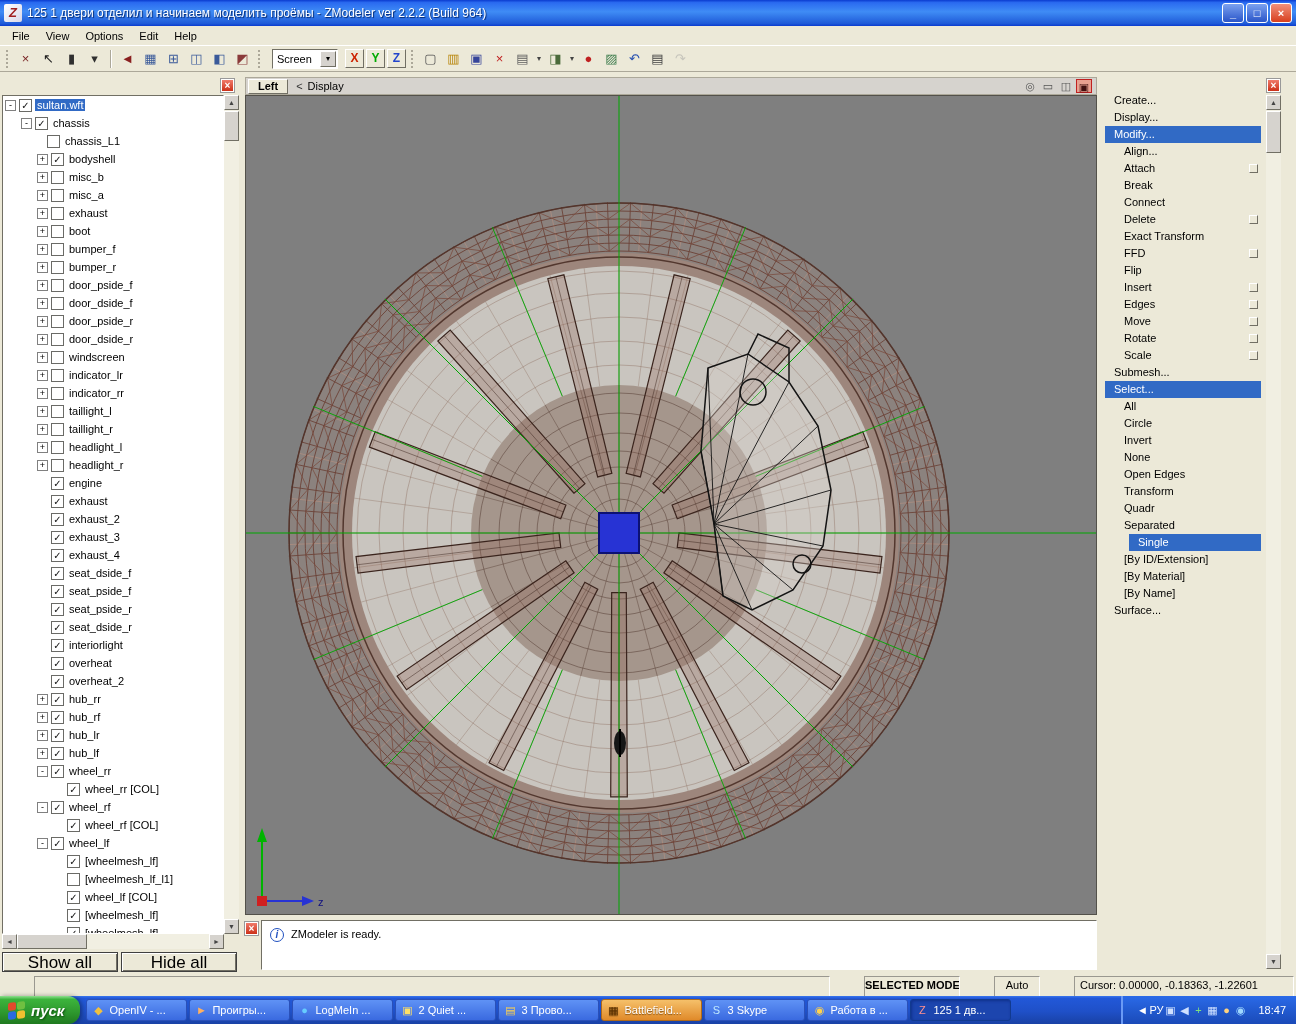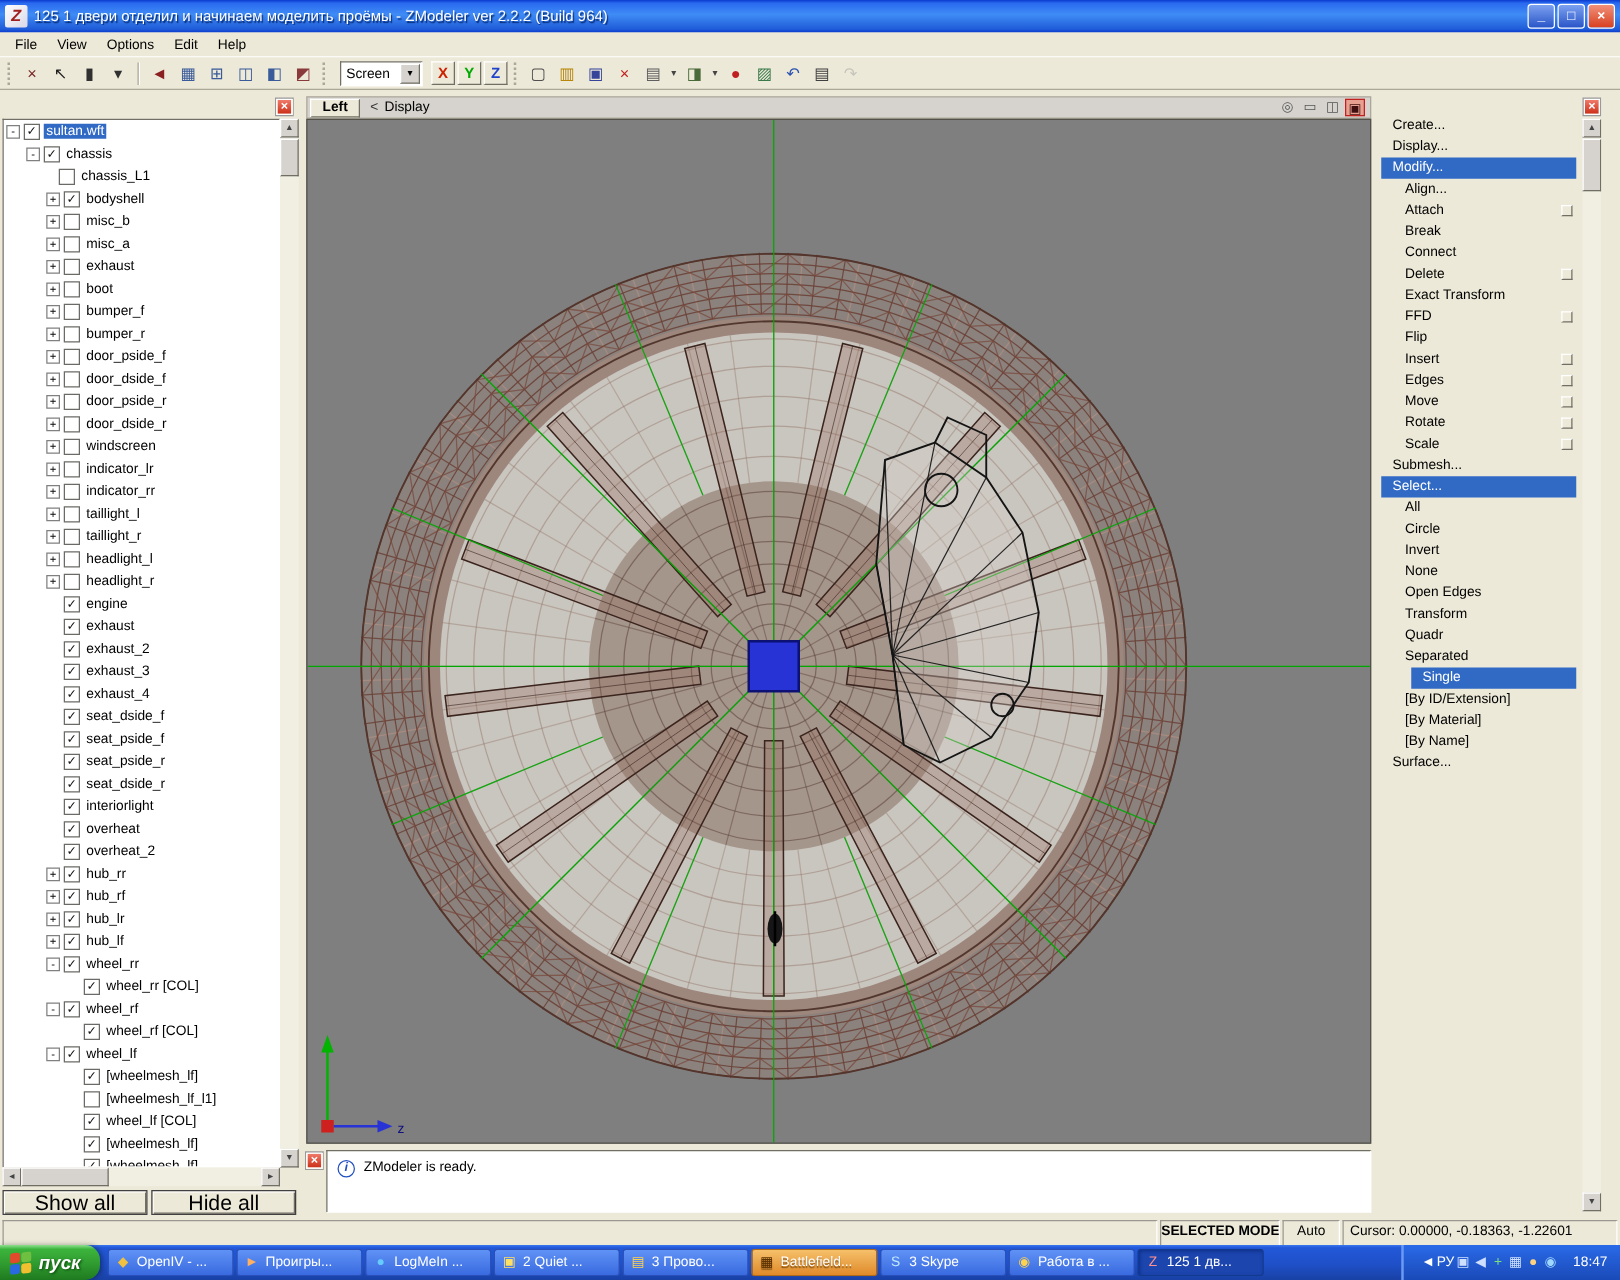--- a/index.html
+++ b/index.html
@@ -89,21 +89,21 @@
   .p-row.selected{background:#316ac5;color:#fff;margin:0 5px 0 3px;padding-left:9px;}
   .p-row.sub.selected{margin-left:27px;}
   .side-box{position:absolute;right:8px;top:4px;width:9px;height:9px;background:#ece9d8;border:1px solid;border-color:#fff #716f64 #716f64 #fff;}
   .right-scroll{position:absolute;top:72px;left:1266px;width:15px;height:902px;background:#ece9d8;}
   .right-scroll .panel-close{position:absolute;top:7px;left:1px;}
   .right-scroll .vscroll{top:23px;left:0;height:874px;}
   .edge-fill{position:absolute;top:72px;left:1281px;width:15px;height:902px;background:#ece9d8;}
 
   
   .statusbar{position:absolute;top:974px;left:0;width:1296px;height:22px;background:#ece9d8;display:flex;gap:2px;padding:2px;}
-  .sb-cell{height:26px;border:1px solid;border-color:#9a9890 #fff #fff #9a9890;font-size:11px;line-height:16px;background:#ece9d8;overflow:hidden;white-space:nowrap;}
+  .sb-cell{height:26px;border:1px solid;border-color:#9a9890 #fff #fff #9a9890;font-size:11px;line-height:16px;background:#ece9d8;overflow:hidden;white-space:nowrap;margin-left:32px;}
   .sb-left{flex:1;}
   .sb-mode{width:96px;font-weight:bold;text-align:center;}
   .sb-auto{width:46px;text-align:center;}
   .sb-cursor{width:220px;padding-left:5px;}
 
   
   .taskbar{position:absolute;top:996px;left:0;width:1296px;height:28px;display:flex;align-items:center;
     background:linear-gradient(180deg,#3a77ef 0%,#2258d8 8%,#1f50c8 55%,#1941a5 100%);}
   .start-btn{height:28px;flex:0 0 auto;border-radius:0 12px 12px 0;padding:0 16px 0 8px;display:flex;align-items:center;gap:6px;
     background:linear-gradient(180deg,#8fe08f 0%,#3cb43c 12%,#2f9a2f 55%,#1f7a1f 100%);

